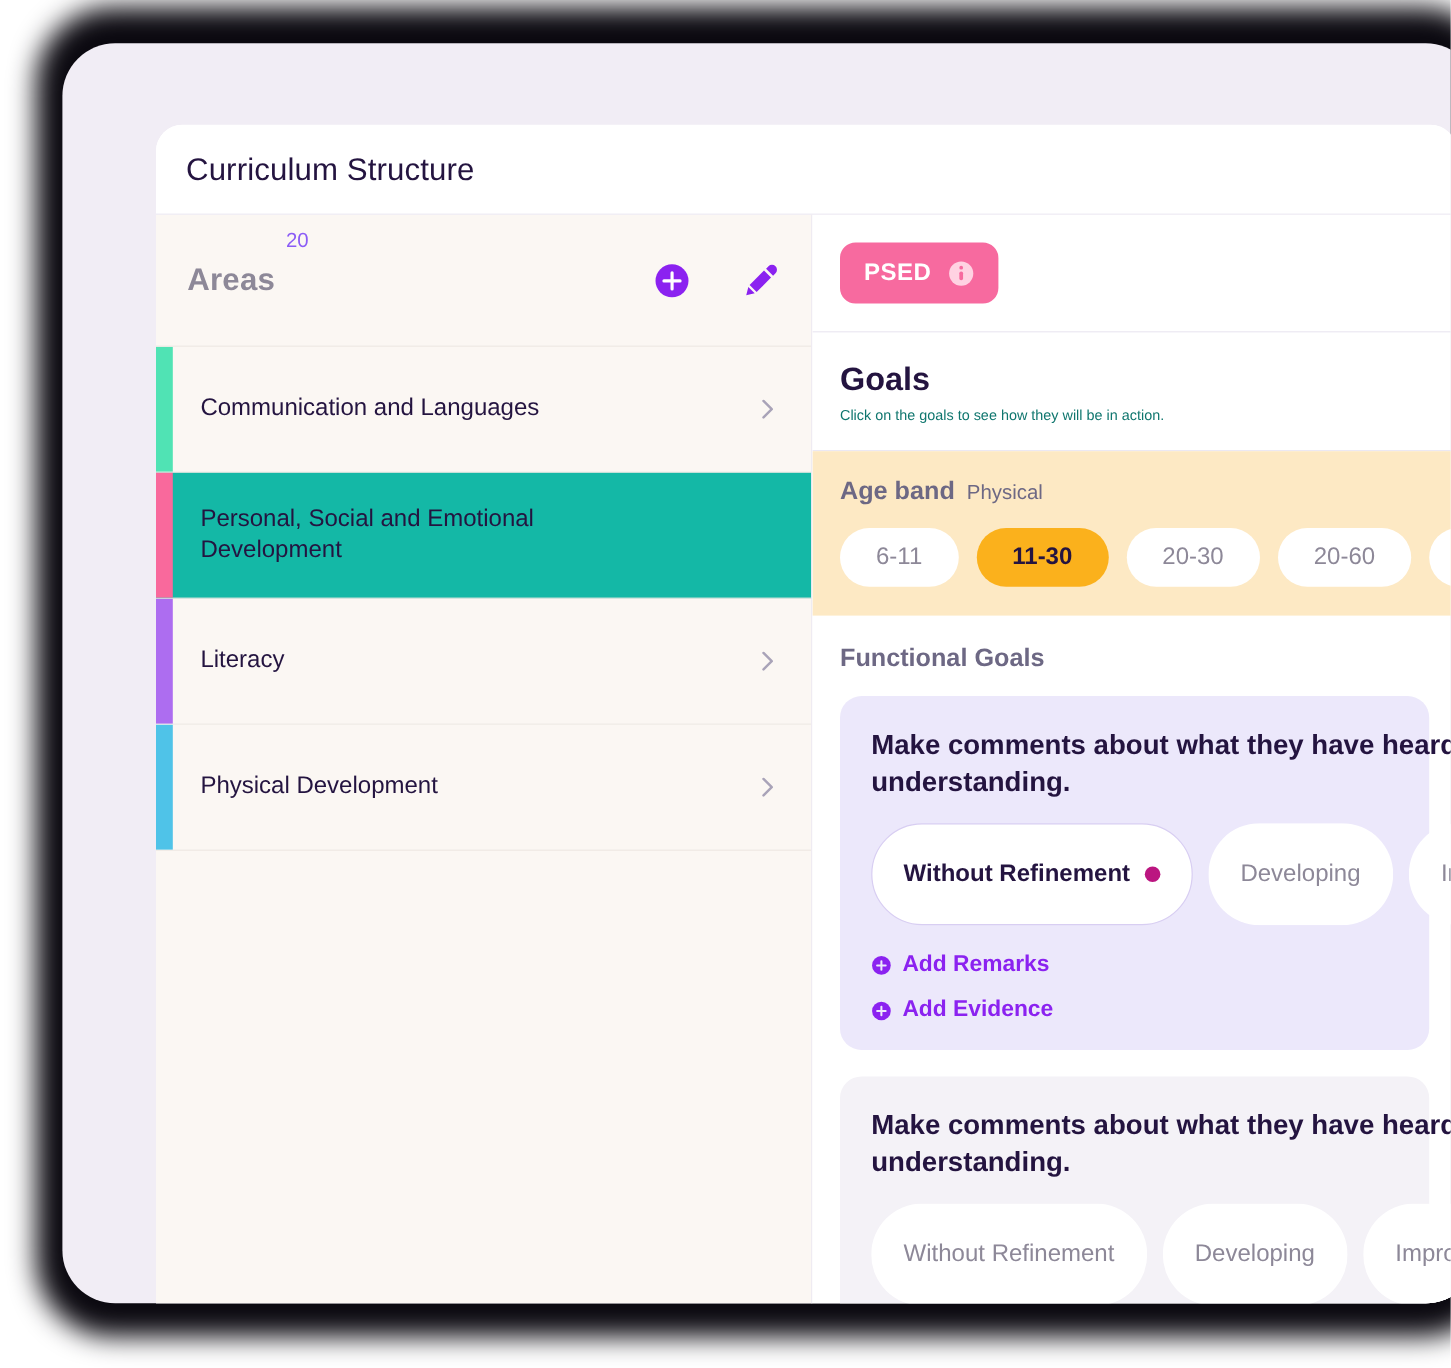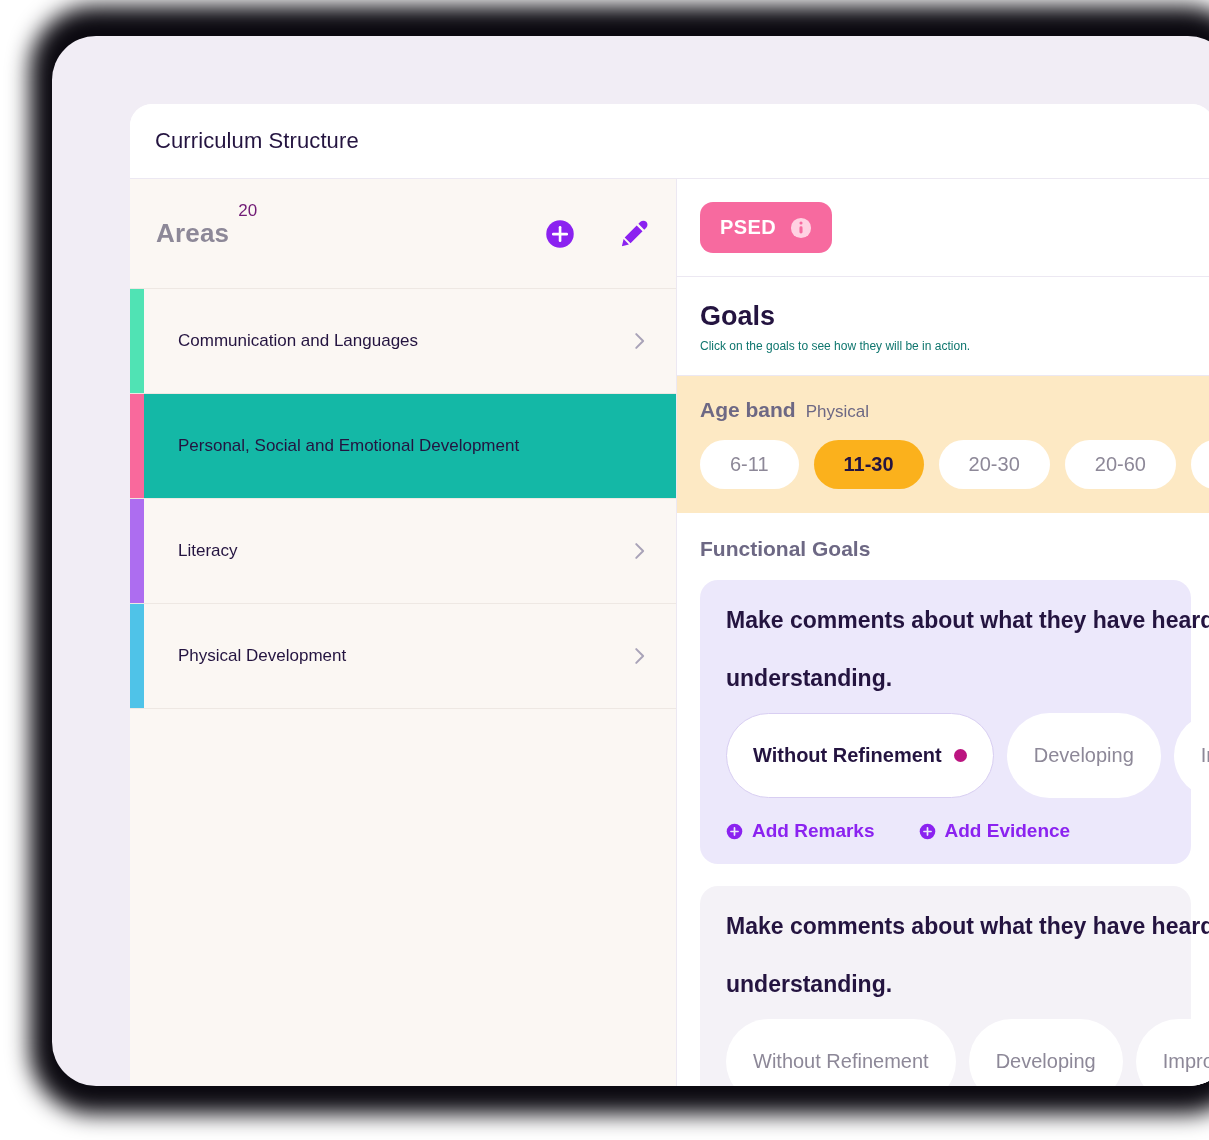--- a/index.html
+++ b/index.html
@@ -63,21 +63,21 @@
   .titlebar {
     height: 75px;
     flex: 0 0 75px;
     display: flex;
     align-items: center;
     padding-left: 25px;
     background: #ffffff;
     border-bottom: 1px solid #ece8f2;
   }
   .titlebar-title {
-    font-size: 22px;
+    font-size: 26px;
     color: #241440;
     letter-spacing: .1px;
   }
 
   
   .body-split {
     flex: 1 1 auto;
     display: flex;
     min-height: 0;
   }
@@ -102,24 +102,24 @@
     border-bottom: 1px solid #eee8e3;
   }
   .sidebar-header-title {
     font-size: 26px;
     font-weight: bold;
     color: #8d8898;
     letter-spacing: .2px;
   }
   .sidebar-header-count {
     font-size: 17px;
-    color: #701a75;
+    color: #8b5cf6;
     margin-left: 9px;
     align-self: flex-start;
-    margin-top: 22px;
+    margin-top: 12px;
   }
   .sidebar-header-actions {
     margin-left: auto;
     display: flex;
     align-items: center;
     gap: 43px;
   }
 
   .icon-plus-circle {
     width: 30px; height: 30px;
@@ -140,25 +140,24 @@
     cursor: pointer;
   }
   .area-item.selected { background: #14b8a6; }
 
   .area-color-bar {
     position: absolute;
     left: 0; top: 0; bottom: 0;
     width: 14px;
   }
   .area-label {
-    font-size: 17px;
+    font-size: 20px;
     color: #241440;
     line-height: 1.28;
     max-width: 420px;
-    margin-left: 11px;
   }
   .area-chevron {
     margin-left: auto;
     width: 22px; height: 22px;
     flex: 0 0 22px;
   }
 
   
   .main-panel {
     flex: 1 1 auto;
@@ -267,21 +266,21 @@
   .goal-card.inactive { background: #f4f2f7; }
 
   .goal-text {
     font-size: 23px;
     font-weight: bold;
     color: #241440;
     line-height: 1.33;
     margin-bottom: 20px;
     white-space: nowrap;
   }
-  .goal-text .line2 { display: block; margin-top: 27px; }
+  .goal-text .line2 { display: block; }
 
   .status-row { display: flex; gap: 13px; }
   .status-pill {
     background: #ffffff;
     border: 1px solid transparent;
     border-radius: 999px;
     padding: 30px 26px;
     font-size: 20px;
     color: #8d8898;
     font-family: inherit;
@@ -298,22 +297,23 @@
   }
   .status-dot {
     width: 13px; height: 13px;
     border-radius: 50%;
     background: #bb1580;
     display: inline-block;
   }
 
   .goal-actions {
     display: flex;
-    gap: 44px;
+    gap: 16px;
     margin-top: 22px;
+    flex-direction: column;
   }
   .goal-action {
     display: inline-flex;
     align-items: center;
     gap: 9px;
     color: #8b22f0;
     font-size: 19px;
     font-weight: bold;
     cursor: pointer;
   }

